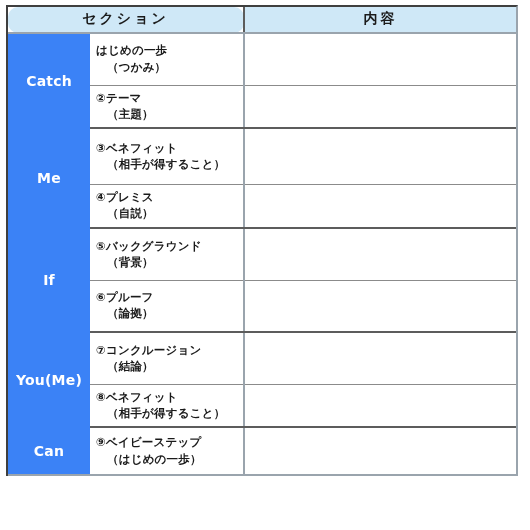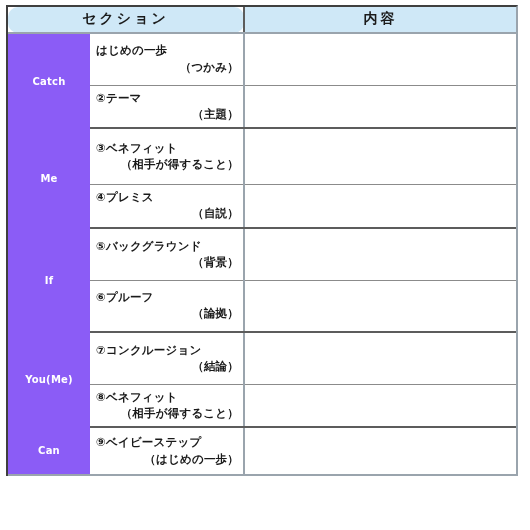--- a/index.html
+++ b/index.html
@@ -62,40 +62,40 @@
 
   
   td {
     vertical-align: middle;
     background: #ffffff;
     padding: 0;
     box-sizing: border-box;
   }
 
   td.sect {
-    background: #8b5cf6;
+    background: #3b82f6;
     color: #ffffff;
     text-align: center;
-    font-size: 10px;
+    font-size: 14px;
     font-weight: 700;
     letter-spacing: 0.2px;
     font-family: "DejaVu Sans", "Liberation Sans", sans-serif;
   }
 
   td.item {
     padding: 4px 4px 5px 6px;
     font-size: 11.5px;
     line-height: 1.42;
     color: #1a1a1a;
     font-weight: 700;
     letter-spacing: 0.2px;
     font-family: "DejaVu Sans", "Liberation Sans", sans-serif;
     border-right: 2px solid #9aa4ad;
   }
-  td.item .l2 { display: block; padding-left: 11px; text-align: right; }
+  td.item .l2 { display: block; padding-left: 11px; }
 
   td.content { border-right: 0; }
 
   
   tr.inner td.item,
   tr.inner td.content { border-bottom: 1px solid #8b8b8b; }
 
   tr.groupend td.item,
   tr.groupend td.content,
   tr.groupend td.sect { border-bottom: 2px solid #5c5c5c; }

